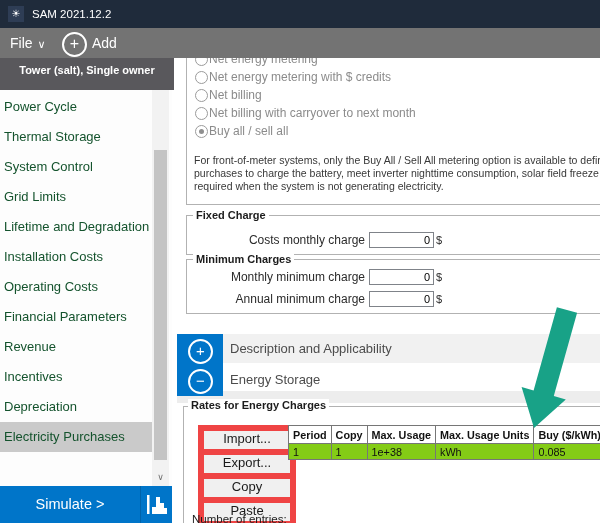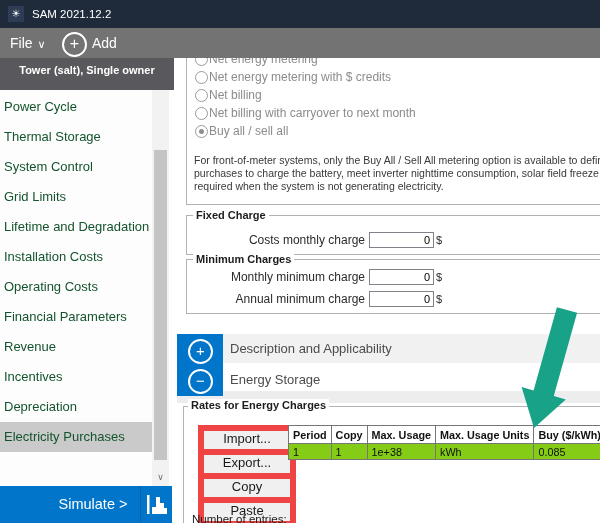--- a/index.html
+++ b/index.html
@@ -33,21 +33,21 @@
             color:#14532d;cursor:pointer;white-space:nowrap;overflow:hidden;}
   .nav-item.selected{background:#cacaca;}
   .sb-track{left:152px;top:0;width:17px;height:428px;background:#f2f2f2;}
   .sb-arrow{left:152px;width:17px;height:14px;color:#6f6f6f;font-size:9px;line-height:14px;
             text-align:center;cursor:pointer;}
   .sb-thumb{left:154px;top:92px;width:13px;height:310px;background:#c4c4c4;cursor:pointer;}
 
   
   .simulate{left:0;top:486px;width:172px;height:37px;background:#0075c9;z-index:20;}
   .sim-label{left:0;top:0;width:140px;height:37px;line-height:37px;text-align:center;color:#fff;
-             font-size:14.5px;cursor:pointer;padding-left:23px;}
+             font-size:14.5px;cursor:pointer;}
   .sim-div{left:140px;top:0;width:1px;height:37px;background:#0063ab;}
   .sim-icon{left:146px;top:7px;width:22px;height:23px;cursor:pointer;}
 
   
   .gbox{border:1px solid #b2b2b2;background:#fff;z-index:1;}
   .gbox-label{position:absolute;top:-7px;left:6px;background:#fff;padding:0 3px;
               font-size:11px;font-weight:bold;color:#1c1c1c;white-space:nowrap;}
 
   .metering{left:186px;top:40px;width:430px;height:163px;}
   .radio-row{left:0;height:14px;}

